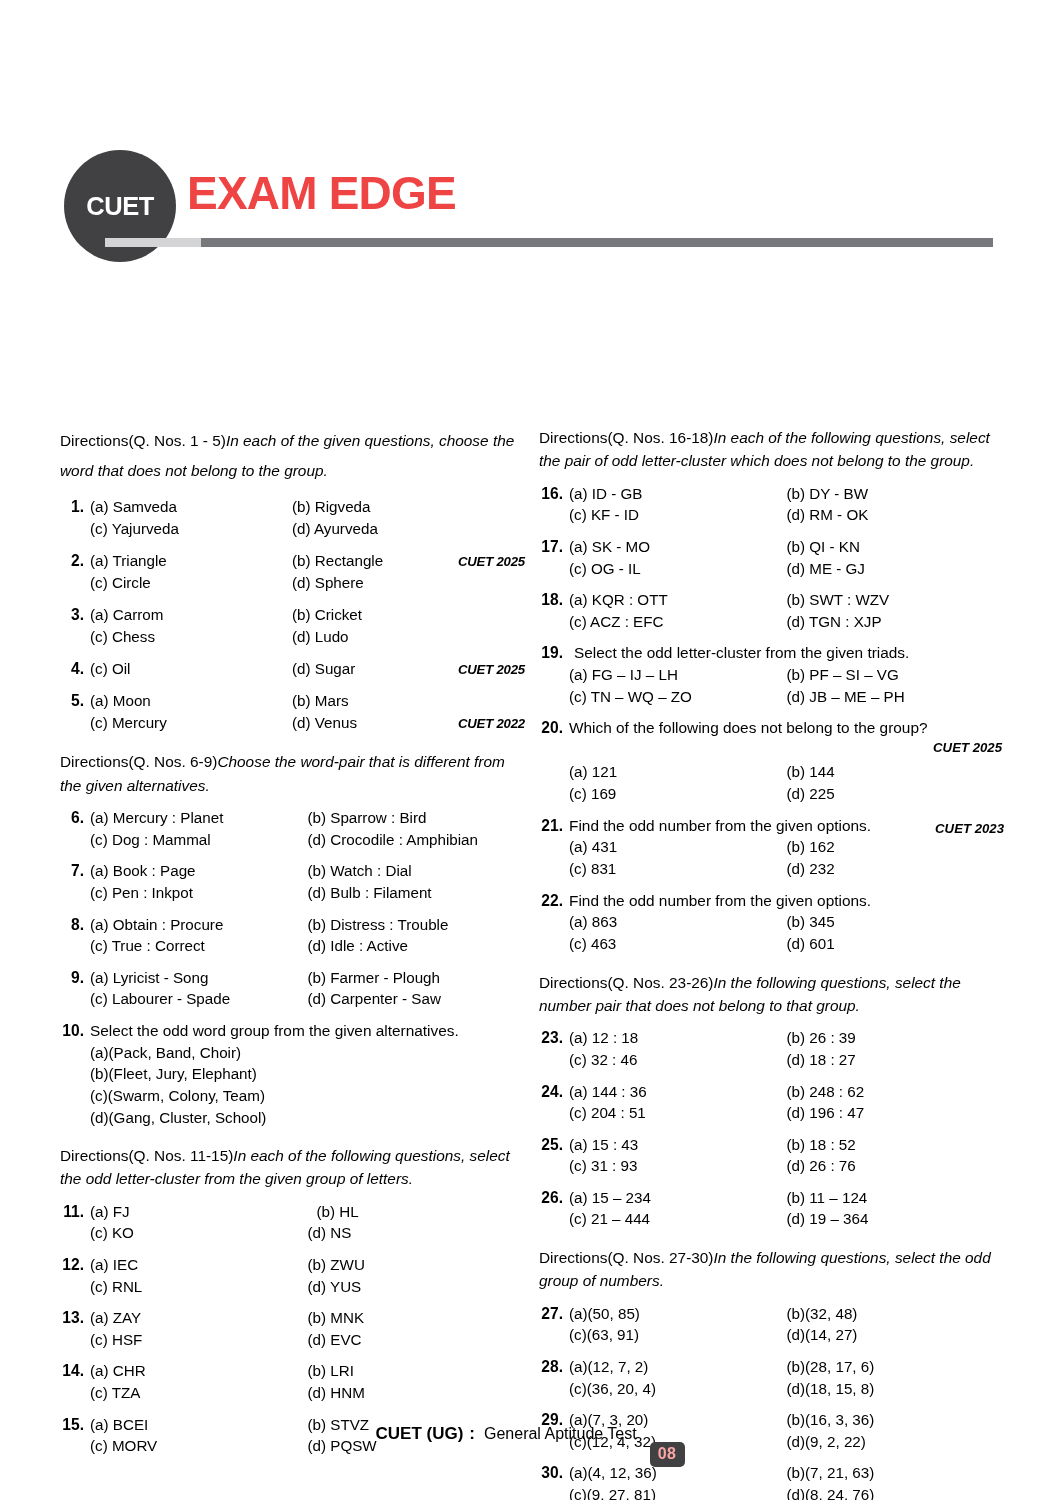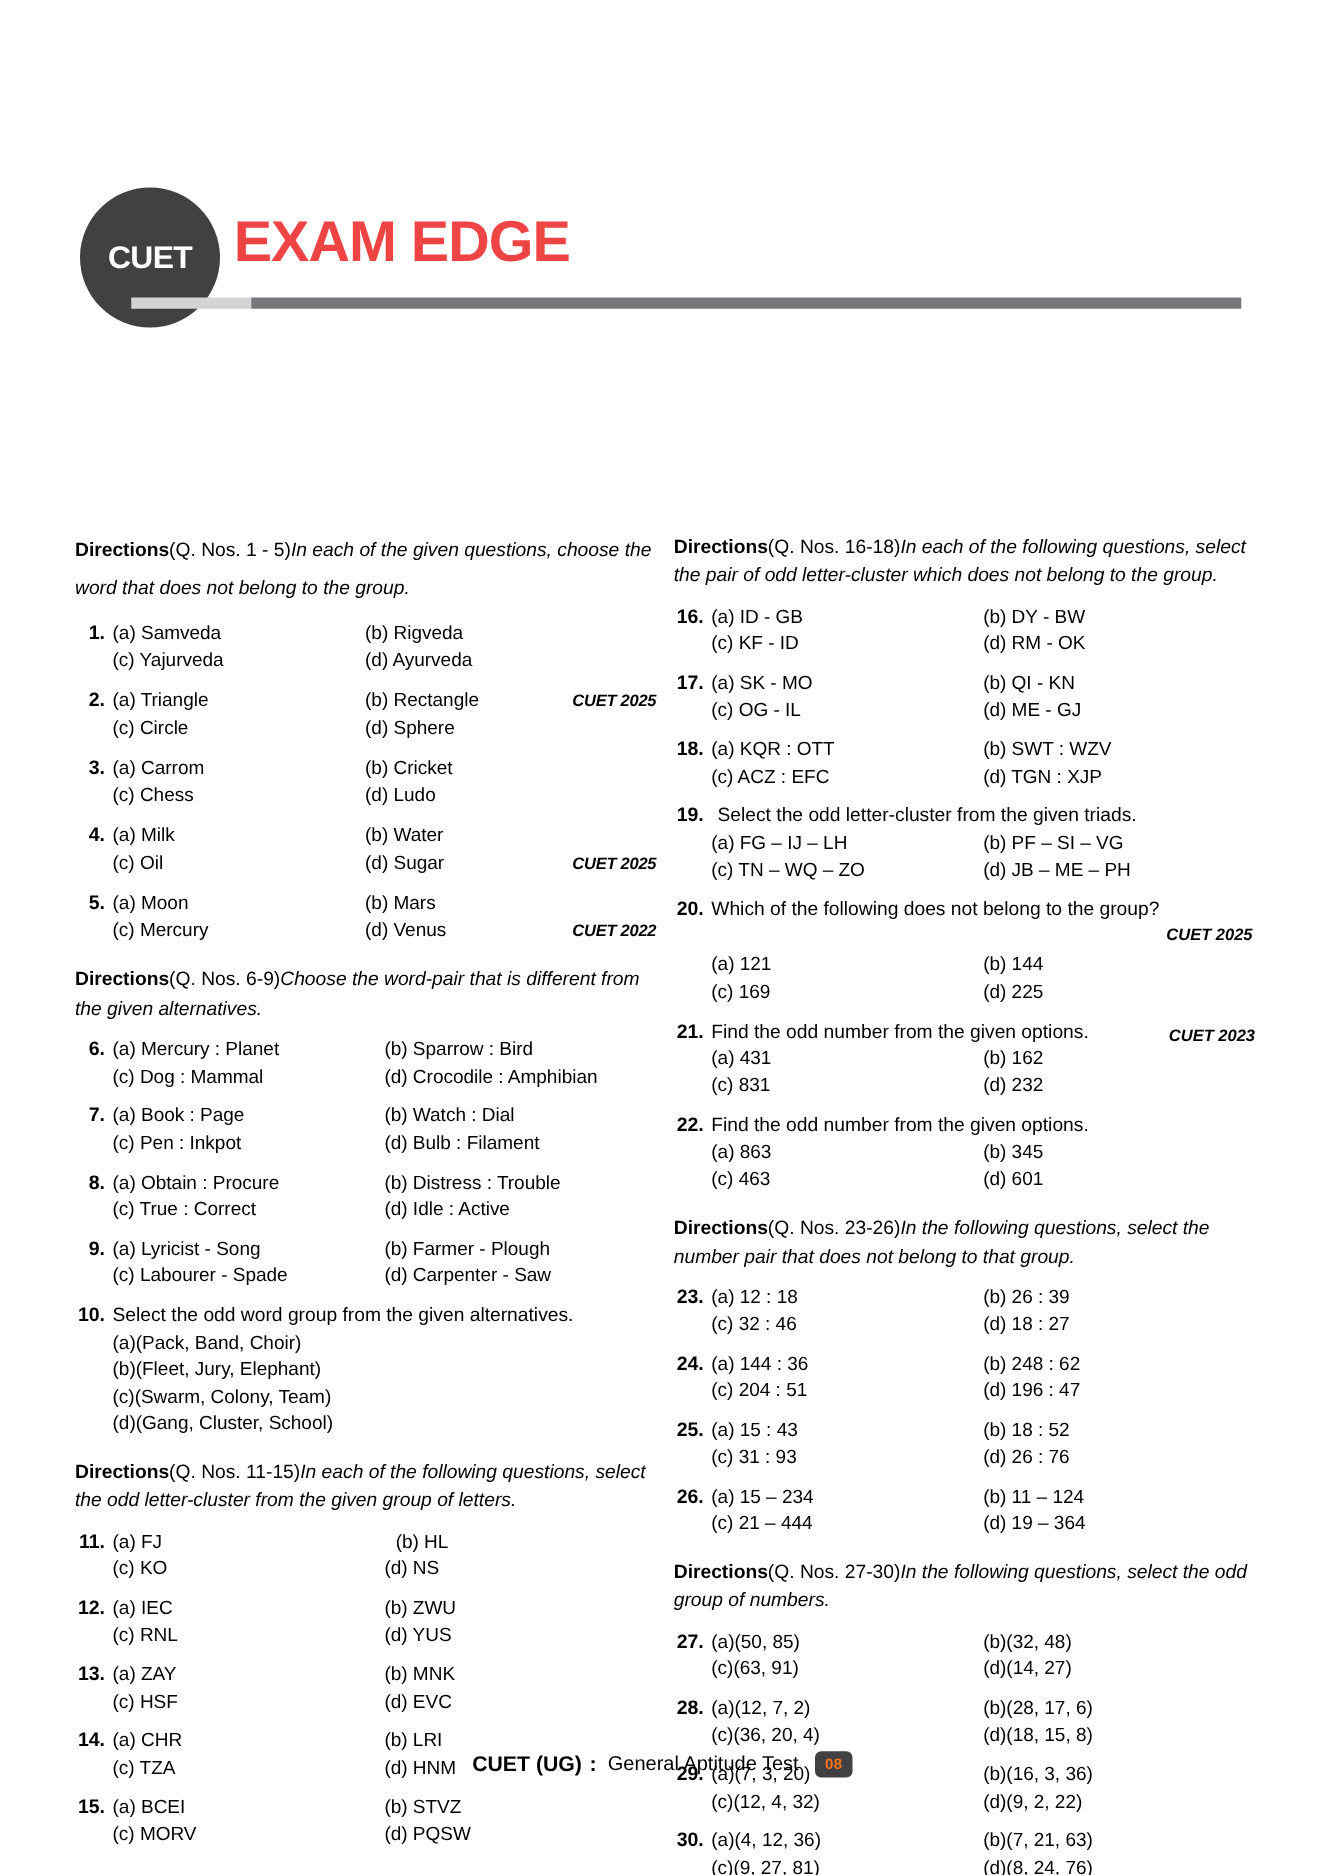--- a/index.html
+++ b/index.html
@@ -45,21 +45,21 @@
   }
   .col { width: 470px; }
   .col-right { width: 470px; }
 
   
   .directions {
     font-size: 15.4px; line-height: 1.52; font-style: italic;
     margin: 0 0 5px 0; text-align: left;
   }
   .directions.sp1 { line-height: 1.95; }
-  .directions .dir-word { font-weight: bold; font-style: normal; margin-top: 48px; }
+  .directions .dir-word { font-weight: normal; font-style: normal; margin-top: 48px; }
   .directions .dir-range { font-style: normal; }
 
   
   .q { display: flex; margin-top: 10px; }
   .q-num {
     font-weight: bold; font-size: 15.6px; line-height: 1.42;
     width: 30px; min-width: 30px; text-align: right; padding-right: 6px;
   }
   .q-body { flex: 1; }
 
@@ -104,23 +104,23 @@
 
   
   .footer {
     position: absolute; left: 0; top: 1253px; width: 1060px;
     display: flex; align-items: center; justify-content: center; gap: 9px;
   }
   .footer-strong { font-weight: bold; font-size: 17px; }
   .footer-colon { font-weight: bold; font-size: 17px; margin-left: -3px; }
   .footer-text { font-size: 16px; }
   .page-badge {
-    background: #414042; color: #f97316; font-weight: bold;
-    font-size: 12px; border-radius: 5px; padding: 3px 8px 4px 8px;
-    letter-spacing: 0.5px; margin-left: 4px;
+    background: #414042; color: #fca5a5; font-weight: bold;
+    font-size: 16px; border-radius: 5px; padding: 3px 8px 4px 8px;
+    letter-spacing: 0.5px; margin-left: 4px; margin-top: 41px;
   }
 </style>
 </head>
 <body>
 
 <div class="page">
 
   <div class="masthead">
     <div class="badge-circle">
       <span class="badge-text">CUET</span>
@@ -185,25 +185,20 @@
             <div class="ob">(d) Ludo</div>
             <div class="tag"></div>
           </div>
         </div>
       </div>
 
       <div class="q with-tags">
         <div class="q-num">4.</div>
         <div class="q-body">
           <div class="orow">
-            <div class="oa">(a) Milk</div>
-            <div class="ob">(b) Water</div>
-            <div class="tag"></div>
-          </div>
-          <div class="orow">
             <div class="oa">(c) Oil</div>
             <div class="ob">(d) Sugar</div>
             <div class="tag">CUET 2025</div>
           </div>
         </div>
       </div>
 
       <div class="q with-tags">
         <div class="q-num">5.</div>
         <div class="q-body">

